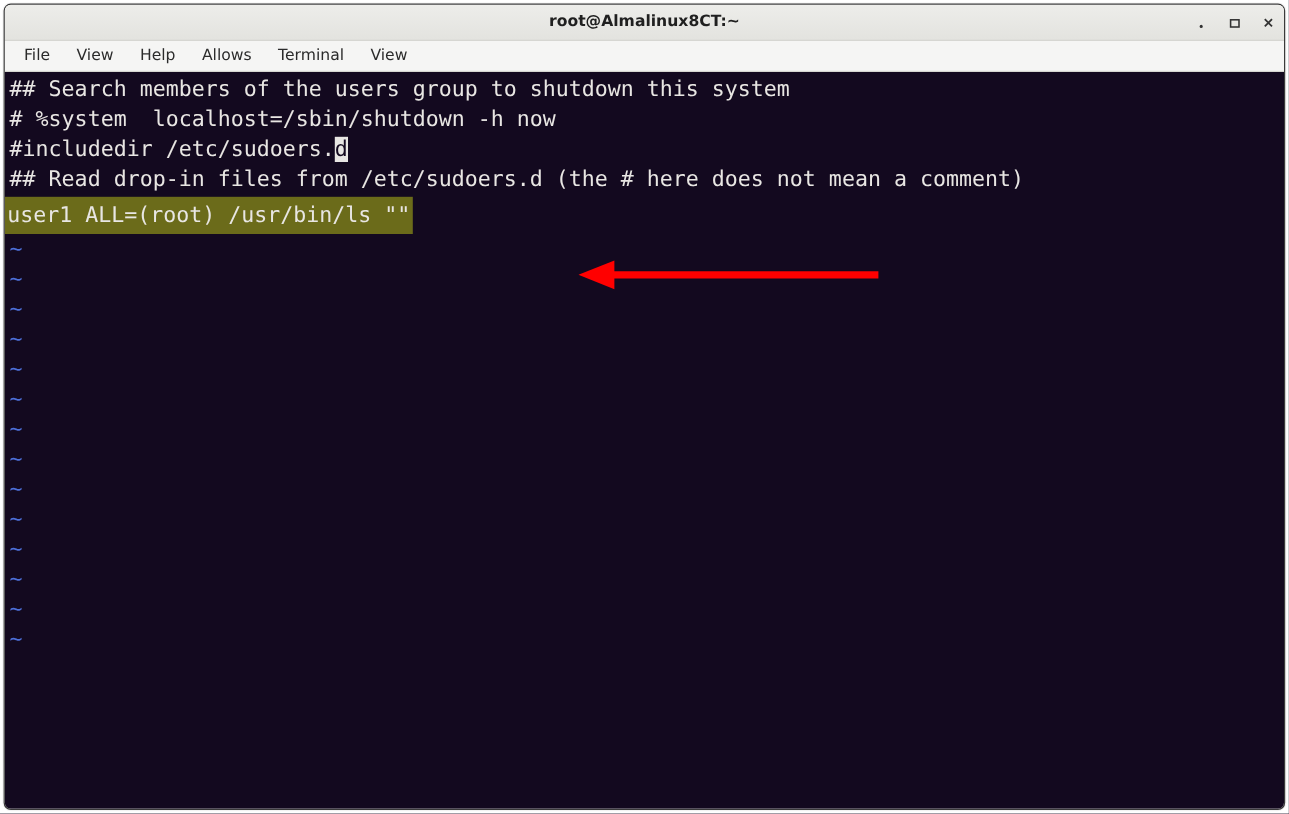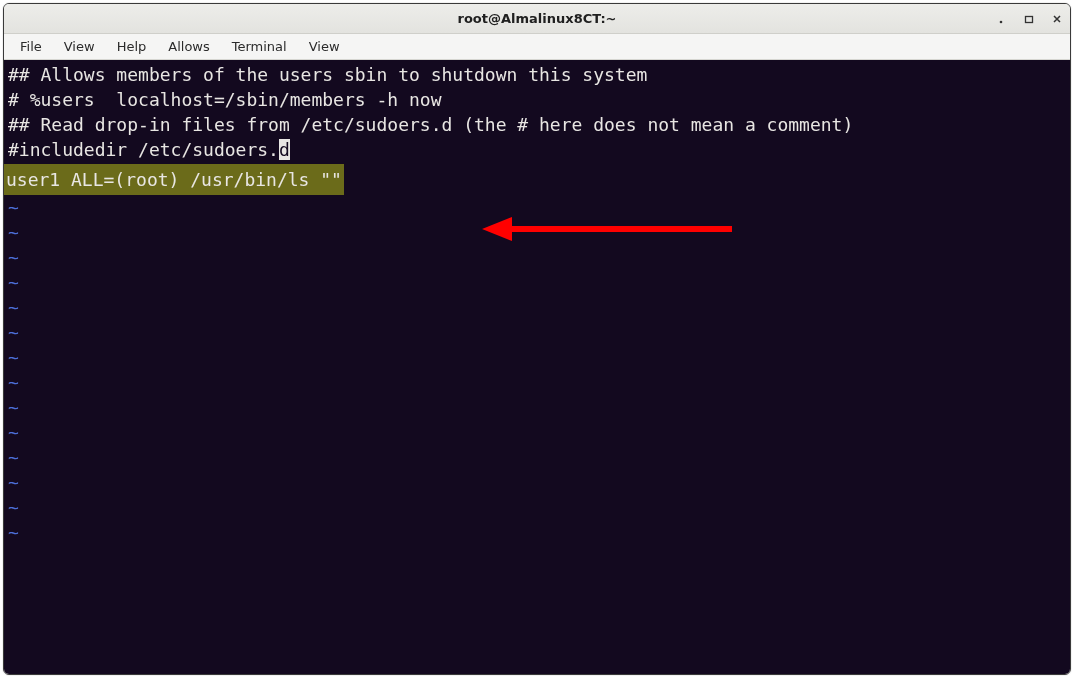--- a/index.html
+++ b/index.html
@@ -129,25 +129,25 @@
   <div class="menubar">
     <span class="menu-item">File</span>
     <span class="menu-item">View</span>
     <span class="menu-item">Help</span>
     <span class="menu-item">Allows</span>
     <span class="menu-item">Terminal</span>
     <span class="menu-item">View</span>
   </div>
 
   <div class="terminal">
-    <div class="term-line">## Allows members of the users sbin to shutdown this system</div>
-    <div class="term-line"># %users  localhost=/sbin/members -h now</div>
+    <div class="term-line">## Search members of the users group to shutdown this system</div>
+    <div class="term-line"># %system  localhost=/sbin/shutdown -h now</div>
     <div class="term-line"></div>
+    <div class="term-line"><span>#includedir /etc/sudoers.</span><span class="cursor-box">d</span></div>
     <div class="term-line">## Read drop-in files from /etc/sudoers.d (the # here does not mean a comment)</div>
-    <div class="term-line"><span>#includedir /etc/sudoers.</span><span class="cursor-box">d</span></div>
     <div class="term-line"></div>
     <div><span class="hl-line">user1   ALL=(root)     /usr/bin/ls "" </span></div>
     <div class="term-line tilde">~</div>
     <div class="term-line tilde">~</div>
     <div class="term-line tilde">~</div>
     <div class="term-line tilde">~</div>
     <div class="term-line tilde">~</div>
     <div class="term-line tilde">~</div>
     <div class="term-line tilde">~</div>
     <div class="term-line tilde">~</div>

